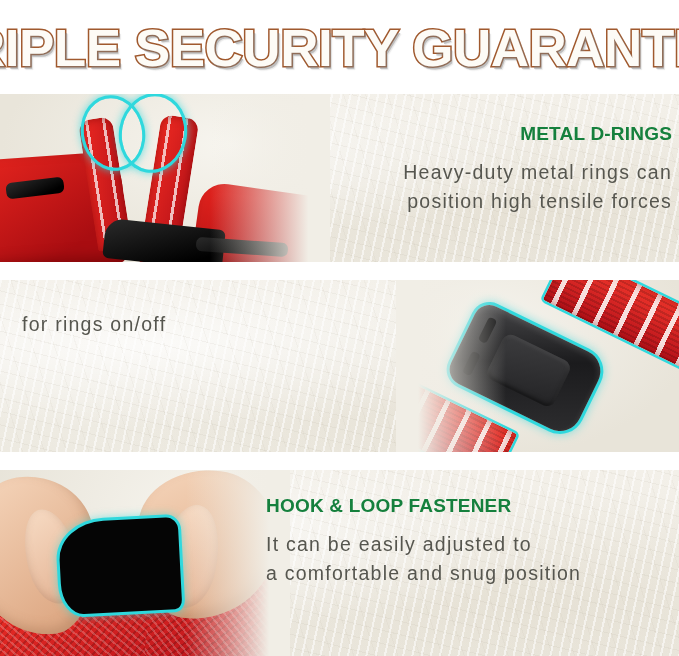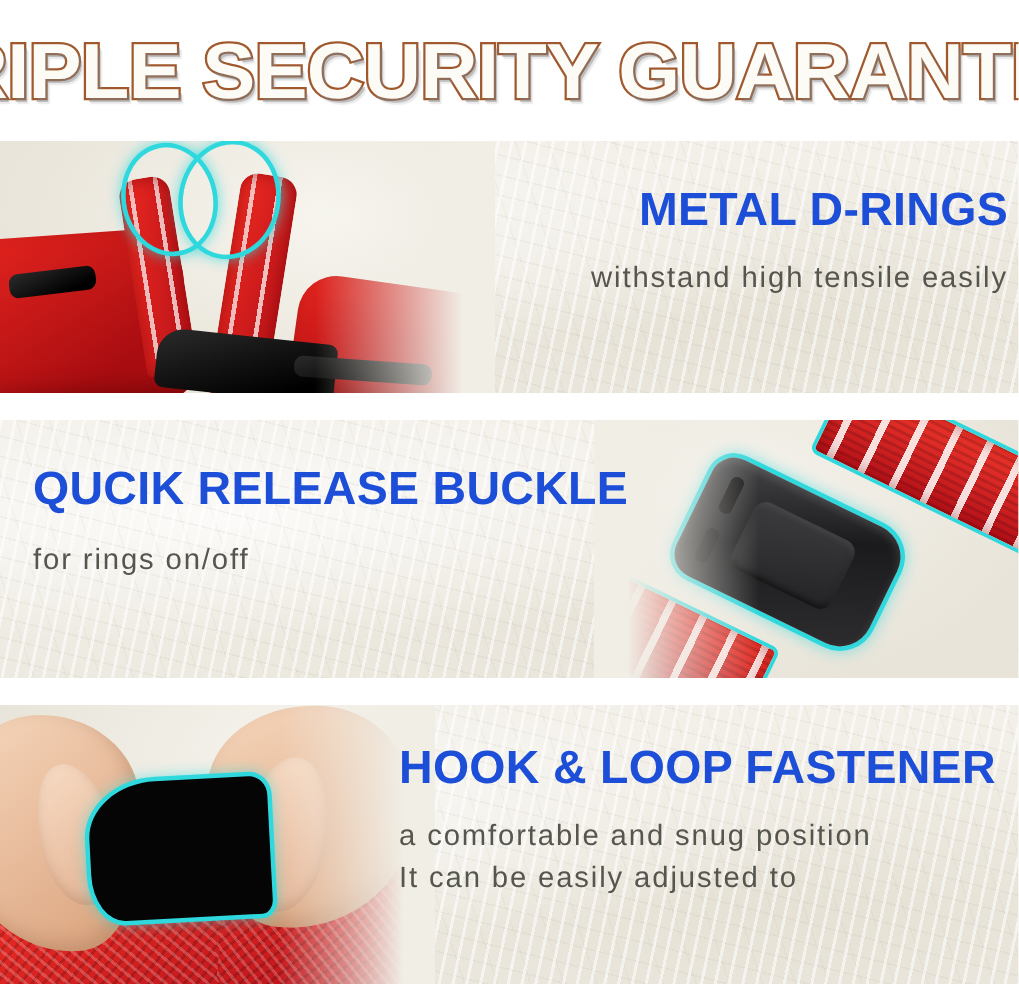--- a/index.html
+++ b/index.html
@@ -66,22 +66,22 @@
   }
   .panel-1 { top: 94px;  height: 168px; }
   .panel-2 { top: 280px; height: 172px; }
   .panel-3 { top: 470px; height: 186px; }
 
   
   .text-block { position: absolute; z-index: 6; }
   .headline {
     font-family: "Liberation Sans", sans-serif;
     font-weight: bold;
-    font-size: 31px;
-    color: #1d4ed8;
+    font-size: 19px;
+    color: #15803d;
     letter-spacing: 0.2px;
     line-height: 1.05;
     white-space: nowrap;
   }
   .bodyline {
     font-family: "Liberation Sans", sans-serif;
     font-weight: normal;
     font-size: 19.5px;
     color: #56564f;
     letter-spacing: 1.25px;
@@ -259,41 +259,41 @@
   <div class="black-hw hw-1"></div>
   <div class="black-hw hw-2"></div>
   <div class="black-hw hw-3"></div>
   <div class="dring dring-1 dring-mask"></div>
   <div class="dring dring-2 dring-mask"></div>
   <div class="p1-fade"></div>
 </div>
 
 <div class="text-block tb-1">
   <div class="headline">METAL D-RINGS</div>
-  <div class="bodyline">withstand high tensile easily</div>
+  <div class="bodyline">Heavy-duty metal rings can</div>
+  <div class="bodyline">position high tensile forces</div>
 </div>
 
 <div class="panel panel-2">
   <div class="paper-tex"></div>
 </div>
 
 <div class="photo photo-2">
   <div class="p2-bg"></div>
   <div class="webbing web-right"></div>
   <div class="webbing web-left"></div>
   <div class="buckle-body">
     <div class="buckle-face"></div>
     <div class="buckle-prong bp-1"></div>
     <div class="buckle-prong bp-2"></div>
   </div>
   <div class="p2-fade"></div>
 </div>
 
 <div class="text-block tb-2">
-  <div class="headline">QUCIK RELEASE BUCKLE</div>
   <div class="bodyline">for rings on/off</div>
 </div>
 
 <div class="panel panel-3">
   <div class="paper-tex"></div>
 </div>
 
 <div class="photo photo-3">
   <div class="p3-bg"></div>
   <div class="mesh mesh-bottom"></div>
@@ -301,15 +301,15 @@
   <div class="hand hand-left"></div>
   <div class="hand hand-right"></div>
   <div class="finger fl-1"></div>
   <div class="finger fr-1"></div>
   <div class="velcro"></div>
   <div class="p3-fade"></div>
 </div>
 
 <div class="text-block tb-3">
   <div class="headline">HOOK &amp; LOOP FASTENER</div>
+  <div class="bodyline">It can be easily adjusted to</div>
   <div class="bodyline">a comfortable and snug position</div>
-  <div class="bodyline">It can be easily adjusted to</div>
 </div>
 
 </body></html>

